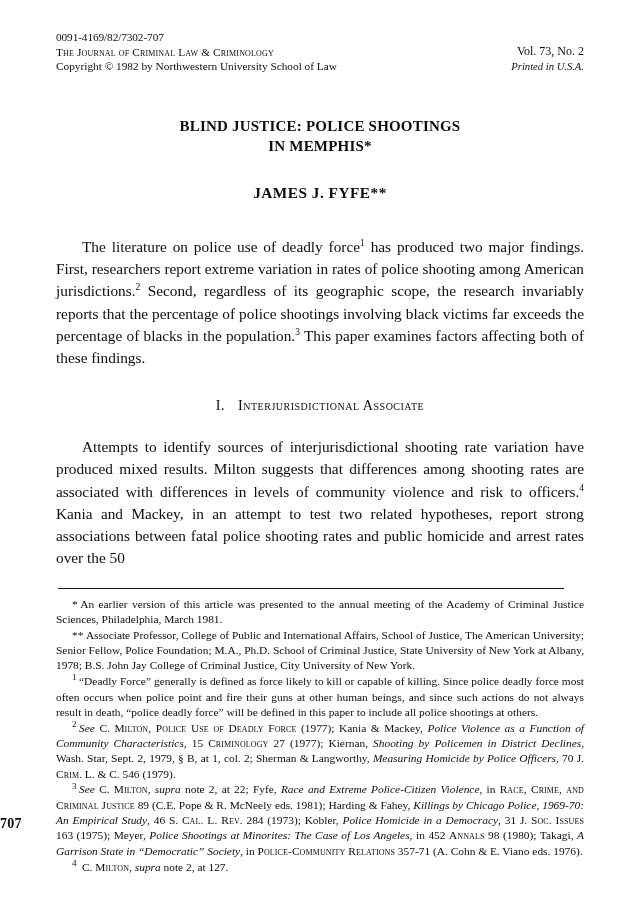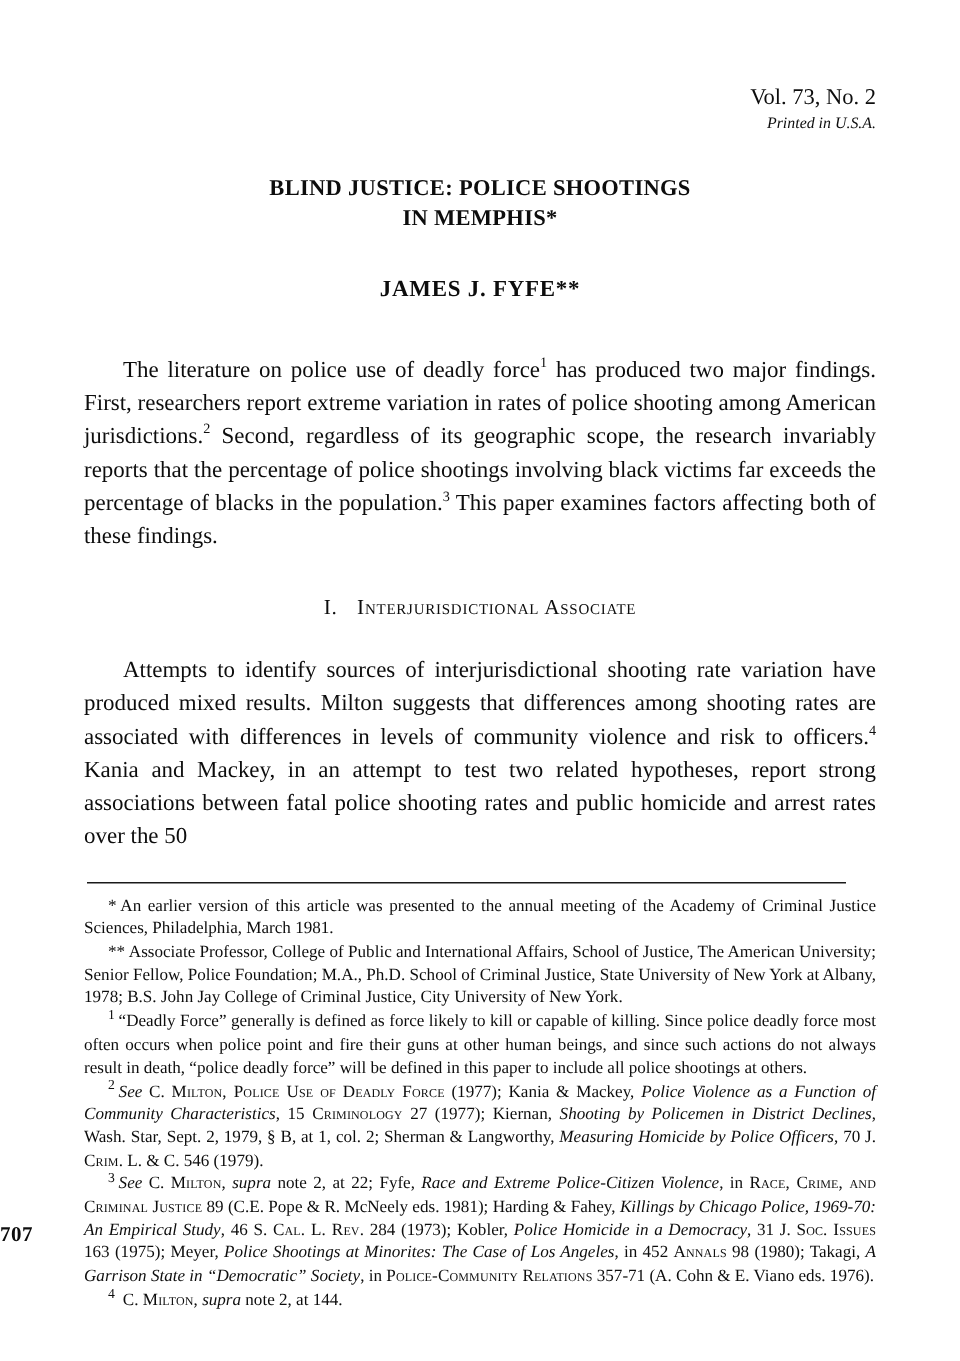--- a/index.html
+++ b/index.html
@@ -46,21 +46,21 @@
     right: 0;
     top: 44px;
     text-align: right;
   }
   .issn { letter-spacing: -0.1px; }
   .smallcaps {
     font-variant: small-caps;
     letter-spacing: 0.15px;
   }
   .ital { font-style: italic; }
-  .mast-right .vol { font-size: 15px; margin-top: 12px; }
+  .mast-right .vol { font-size: 12px; }
   .mast-right .printed { font-size: 10.6px; font-style: italic; margin-left: 15px; }
 
   
   .title {
     margin-top: 37px;
     text-align: center;
     font-size: 15px;
     font-weight: bold;
     line-height: 1.33;
     letter-spacing: 0.2px;
@@ -131,20 +131,25 @@
     letter-spacing: 0.3px;
   }
 </style>
 </head>
 <body>
 
 <div id="page">
   <div class="sheet">
 
     <div class="masthead">
+      <div class="mast-left">
+        <div class="issn">0091-4169/82/7302-707</div>
+        <div class="smallcaps">The Journal of Criminal Law &amp; Criminology</div>
+        <div>Copyright © 1982 by Northwestern University School of Law</div>
+      </div>
       <div class="mast-right">
         <div class="vol">Vol. 73, No. 2</div>
         <div class="printed">Printed in U.S.A.</div>
       </div>
     </div>
 
     <div class="title">
       <span class="ln1">BLIND JUSTICE:  POLICE SHOOTINGS</span>
       <span class="ln2">IN MEMPHIS*</span>
     </div>
@@ -165,19 +170,19 @@
       <p><span class="fn-marker">*</span><span>An earlier version of this article was presented to the annual meeting of the Academy of Criminal Justice Sciences, Philadelphia, March 1981.</span></p>
 
       <p><span class="fn-marker">**</span><span>Associate Professor, College of Public and International Affairs, School of Justice, The American University; Senior Fellow, Police Foundation; M.A., Ph.D. School of Criminal Justice, State University of New York at Albany, 1978; B.S. John Jay College of Criminal Justice, City University of New York.</span></p>
 
       <p><sup class="fn-marker">1</sup><span>“Deadly Force” generally is defined as force likely to kill or capable of killing.  Since police deadly force most often occurs when police point and fire their guns at other human beings, and since such actions do not always result in death, “police deadly force” will be defined in this paper to include all police shootings at others.</span></p>
 
       <p><sup class="fn-marker">2</sup><span class="ital">See</span><span> C. </span><span class="smallcaps">Milton, Police Use of Deadly Force</span><span> (1977); Kania &amp; Mackey, </span><span class="ital">Police Violence as a Function of Community Characteristics</span><span>, 15 </span><span class="smallcaps">Criminology</span><span> 27 (1977); Kiernan, </span><span class="ital">Shooting by Policemen in District Declines</span><span>, Wash. Star, Sept. 2, 1979, § B, at 1, col. 2; Sherman &amp; Langworthy, </span><span class="ital">Measuring Homicide by Police Officers</span><span>, 70 J. </span><span class="smallcaps">Crim</span><span>. L. &amp; C. 546 (1979).</span></p>
 
       <p><sup class="fn-marker">3</sup><span class="ital">See</span><span> C. </span><span class="smallcaps">Milton</span><span>, </span><span class="ital">supra</span><span> note 2, at 22; Fyfe, </span><span class="ital">Race and Extreme Police-Citizen Violence</span><span>, in </span><span class="smallcaps">Race, Crime, and Criminal Justice</span><span> 89 (C.E. Pope &amp; R. McNeely eds. 1981); Harding &amp; Fahey, </span><span class="ital">Killings by Chicago Police, 1969-70:  An Empirical Study</span><span>, 46 S. </span><span class="smallcaps">Cal. L. Rev</span><span>. 284 (1973); Kobler, </span><span class="ital">Police Homicide in a Democracy</span><span>, 31 J. </span><span class="smallcaps">Soc. Issues</span><span> 163 (1975); Meyer, </span><span class="ital">Police Shootings at Minorites: The Case of Los Angeles</span><span>, in 452 </span><span class="smallcaps">Annals</span><span> 98 (1980); Takagi, </span><span class="ital">A Garrison State in “Democratic” Society</span><span>, in </span><span class="smallcaps">Police-Community Relations</span><span> 357-71 (A. Cohn &amp; E. Viano eds. 1976).</span></p>
 
-      <p><sup class="fn-marker">4</sup><span> C. </span><span class="smallcaps">Milton</span><span>, </span><span class="ital">supra</span><span> note 2, at 144.</span></p>
+      <p><sup class="fn-marker">4</sup><span> C. </span><span class="smallcaps">Milton</span><span>, </span><span class="ital">supra</span><span> note 2, at 127.</span></p>
 
     </div>
   </div>
 
   <div class="folio">707</div>
 </div>
 
 </body></html>

